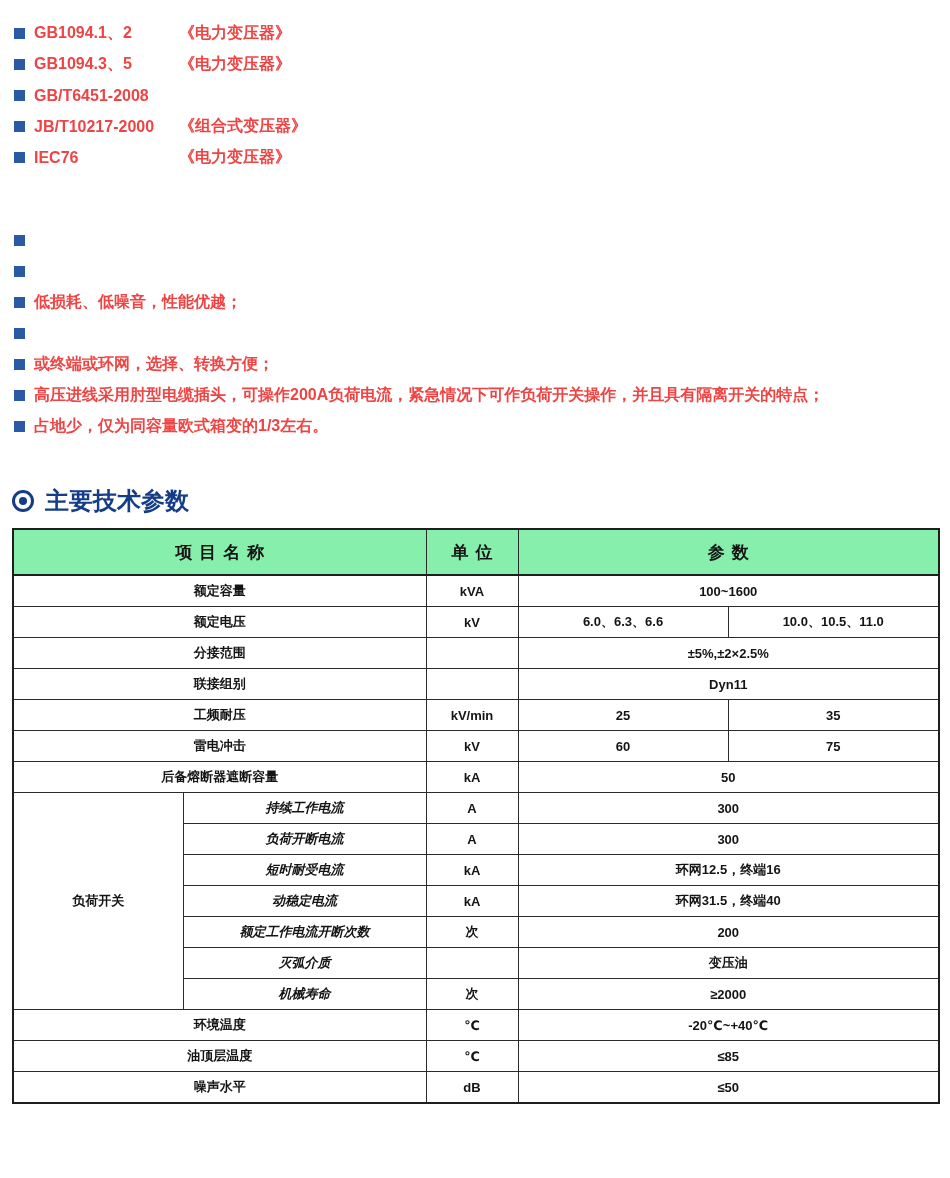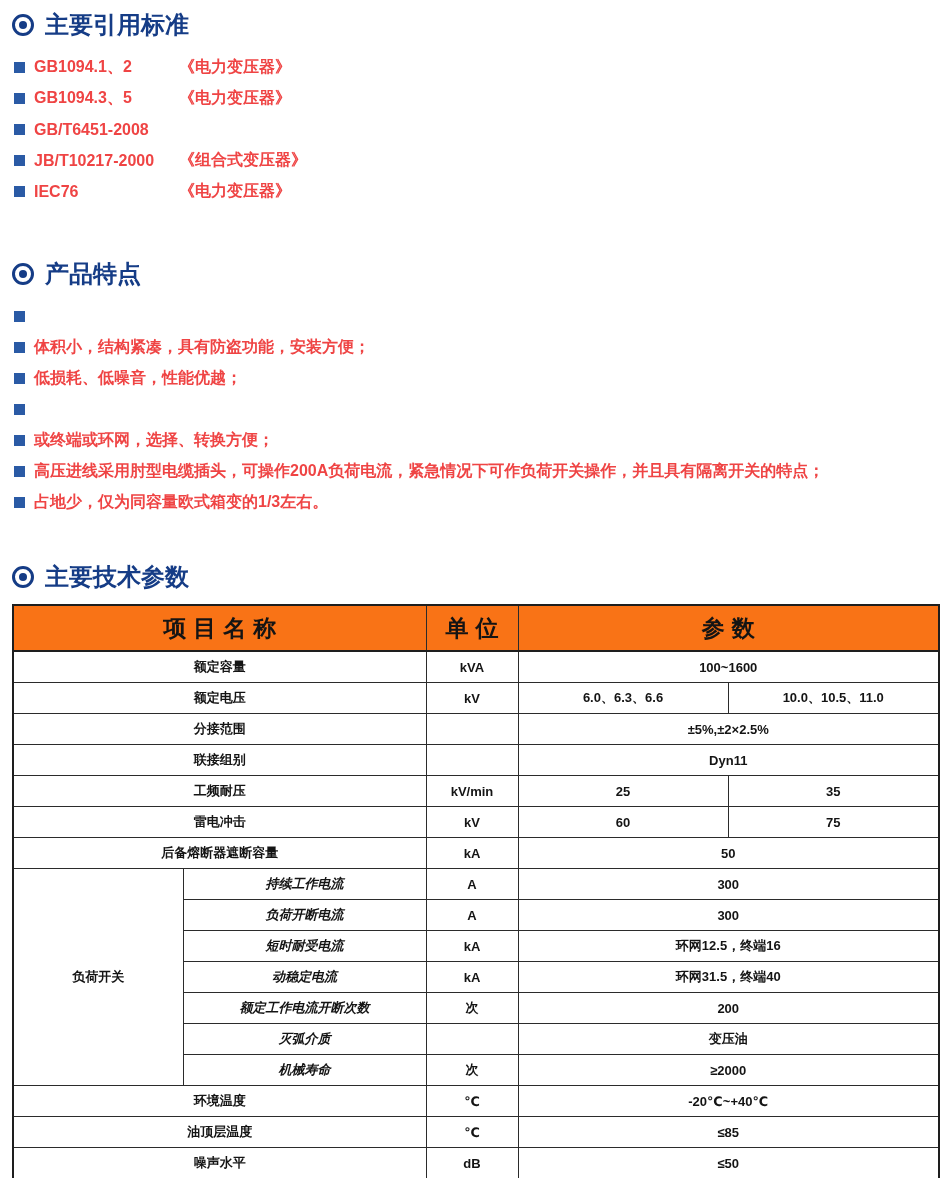--- a/index.html
+++ b/index.html
@@ -56,42 +56,38 @@
   }
   table.params th, table.params td{
     border:1px solid #2b2b2b;
     padding:0 4px;
     text-align:center;
     font-weight:bold;
     overflow:hidden;
     white-space:nowrap;
   }
   table.params thead th{
-    background:#f97316;
+    background:#86efac;
     height:44px;
-    font-size:23px;
+    font-size:17px;
     letter-spacing:7px;
     text-indent:7px;
     border-bottom:2px solid #1e1e1e;
   }
   table.params td{height:30px;font-size:13px;}
   td.name{text-align:left;padding-left:52px;}
   td.subname{text-align:left;padding-left:18px;font-style:italic;}
   td.group{text-align:center;}
 </style>
 </head>
 <body>
 
 <div class="page">
 
   <div class="sect-standards">
-    <h2 class="heading">
-      <span class="bullseye"></span>
-      <span>主要引用标准</span>
-    </h2>
     <ul class="blist">
       <li>
         <span class="sq"></span>
         <span class="std-code">GB1094.1、2</span>
         <span class="std-title">《电力变压器》</span>
       </li>
       <li>
         <span class="sq"></span>
         <span class="std-code">GB1094.3、5</span>
         <span class="std-title">《电力变压器》</span>
@@ -107,31 +103,26 @@
       </li>
       <li>
         <span class="sq"></span>
         <span class="std-code">IEC76</span>
         <span class="std-title">《电力变压器》</span>
       </li>
     </ul>
   </div>
 
   <div class="sect-features">
-    <h2 class="heading">
-      <span class="bullseye"></span>
-      <span>产品特点</span>
-    </h2>
     <ul class="blist">
       <li>
         <span class="sq"></span>
       </li>
       <li>
         <span class="sq"></span>
-        <span>体积小，结构紧凑，具有防盗功能，安装方便；</span>
       </li>
       <li>
         <span class="sq"></span>
         <span>低损耗、低噪音，性能优越；</span>
       </li>
       <li>
         <span class="sq"></span>
       </li>
       <li>
         <span class="sq"></span>

